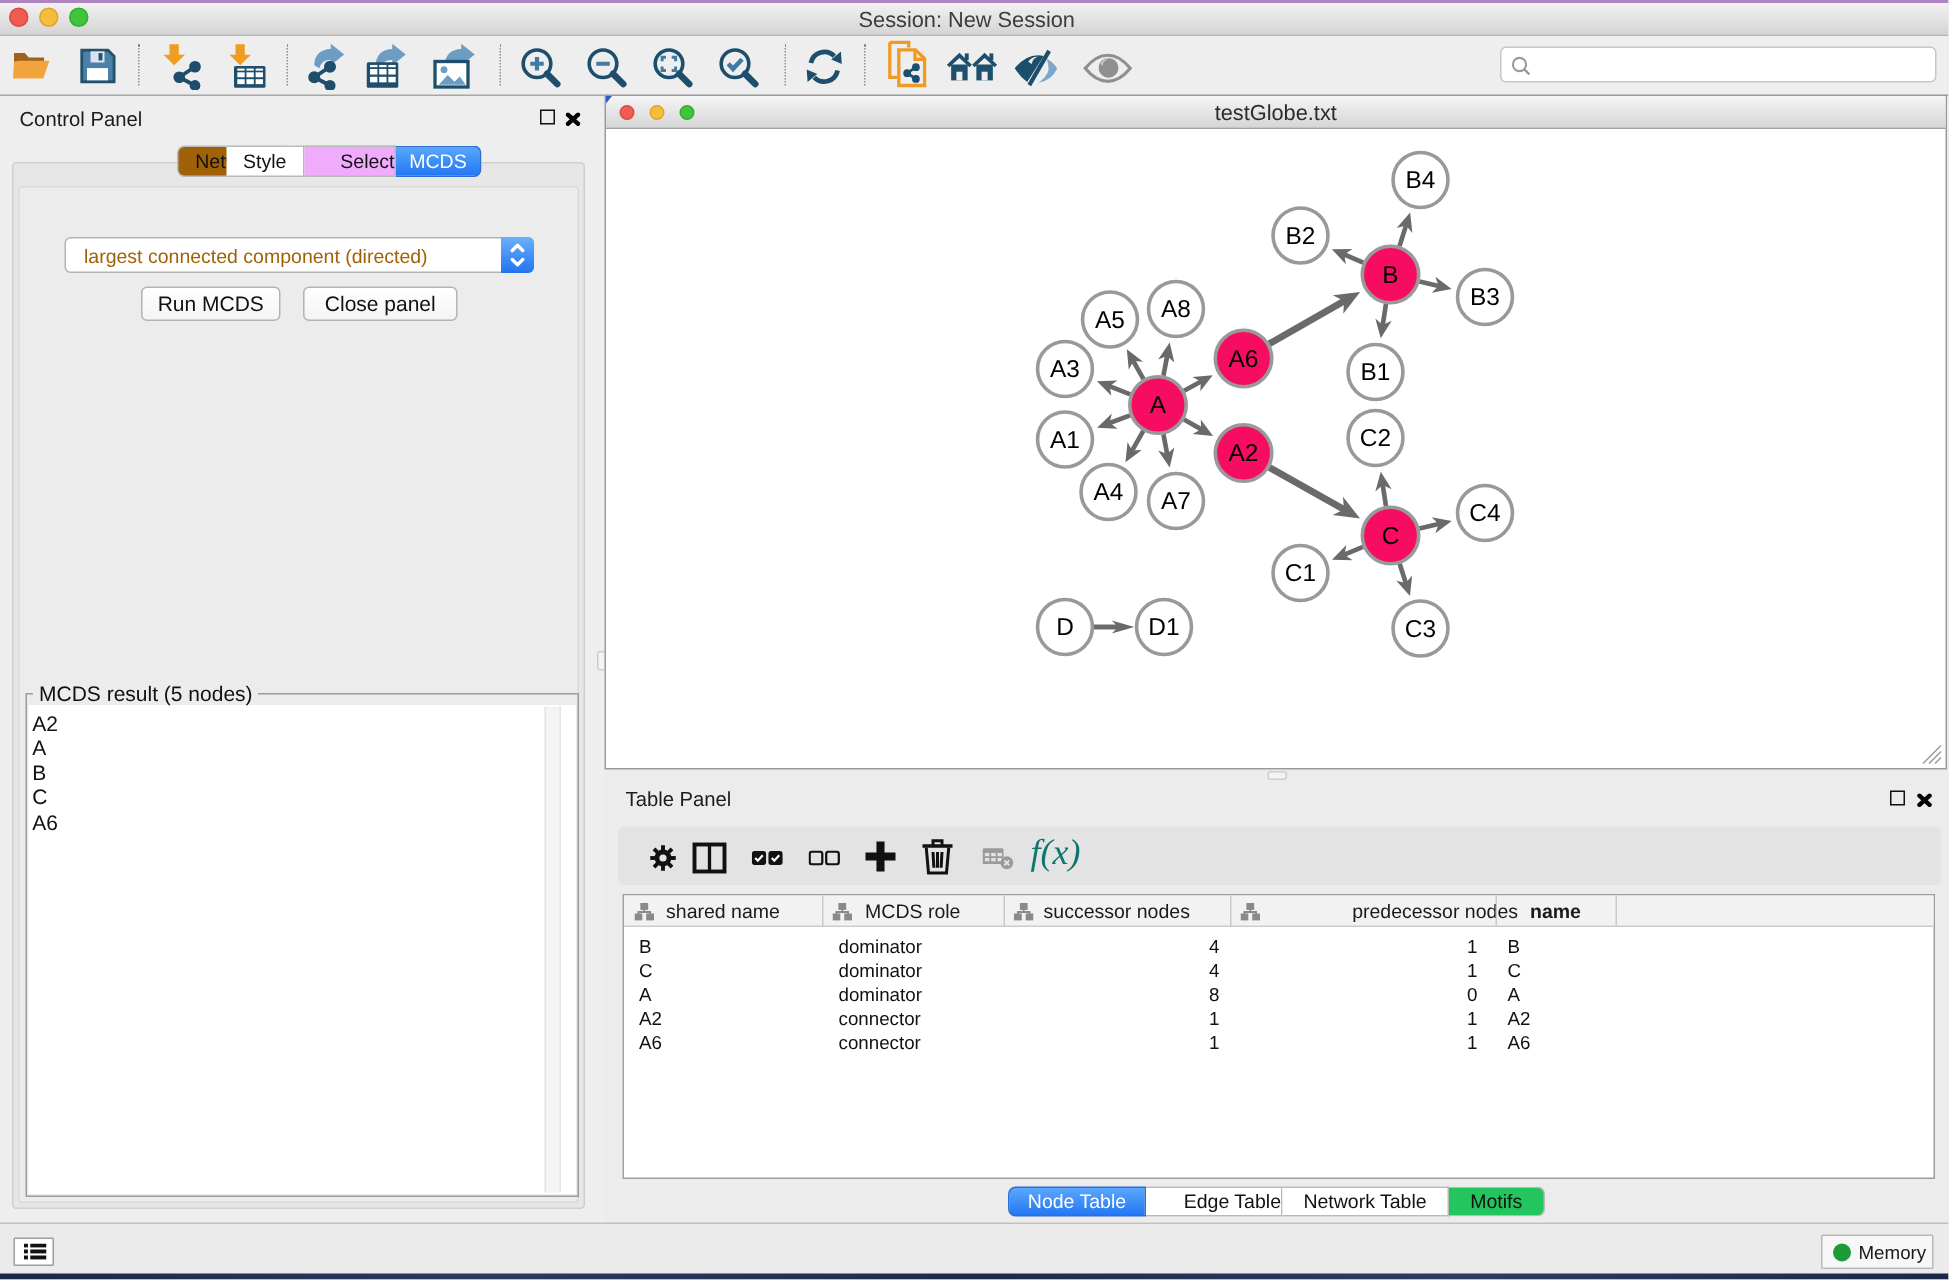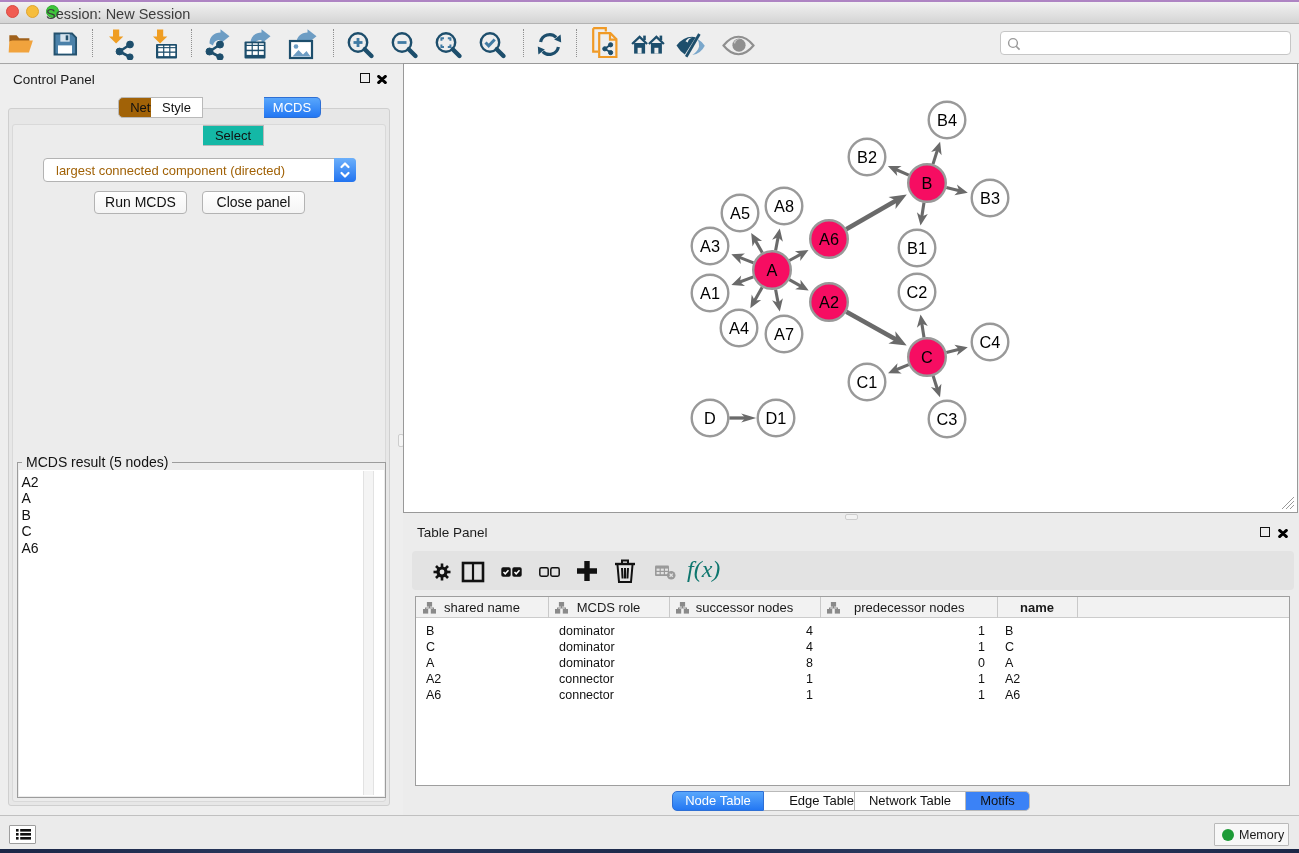--- a/index.html
+++ b/index.html
@@ -11,21 +11,21 @@
 </style>
 </head>
 <body>
 
 <div class="abs" style="left:0;top:0;width:1299px;height:2px;background:#ae84c3;"></div>
 
 <div class="abs" style="left:0;top:2px;width:1299px;height:22px;background:linear-gradient(#f2f2f2,#d4d4d4);border-bottom:1px solid #b3b3b3;">
   <div class="abs" style="left:6px;top:3px;width:13px;height:13px;border-radius:50%;background:#f05c52;border:1px solid #d94a41;"></div>
   <div class="abs" style="left:26px;top:3px;width:13px;height:13px;border-radius:50%;background:#f6bd3c;border:1px solid #e0a32e;"></div>
   <div class="abs" style="left:46px;top:3px;width:13px;height:13px;border-radius:50%;background:#3fc43c;border:1px solid #2fae2f;"></div>
-  <div class="abs" style="left:0;top:4px;width:1243px;font-size:14.5px;color:#3c3c3c;padding-left:46px;">Session: New Session</div>
+  <div class="abs" style="left:0;top:4px;width:1243px;text-align:center;font-size:14.5px;color:#3c3c3c;padding-left:46px;">Session: New Session</div>
 </div>
 
 <div class="abs" style="left:0;top:24px;width:1299px;height:40px;background:#eeeeee;border-bottom:1px solid #a6a6a6;">
   <div class="vsep" style="left:92px;top:5px;"></div>
   <div class="vsep" style="left:191px;top:5px;"></div>
   <div class="vsep" style="left:333px;top:5px;"></div>
   <div class="vsep" style="left:523px;top:5px;"></div>
   <div class="vsep" style="left:576px;top:5px;"></div>
 
   <svg class="abs" style="left:7px;top:6px;" width="28" height="28" viewBox="0 0 24 24">
@@ -192,21 +192,21 @@
   <svg class="abs" style="left:377px;top:10px;" width="10" height="9" viewBox="0 0 10 9">
     <path d="M1.6 1.4 L8.4 7.6 M8.4 1.4 L1.6 7.6" stroke="#000" stroke-width="2.9" stroke-linecap="round"></path>
   </svg>
 
   <div class="abs" style="left:8px;top:43px;width:382px;height:698px;background:#e7e7e7;border:1px solid #cfcfcf;border-radius:3px;"></div>
   <div class="abs" style="left:12px;top:59px;width:374px;height:678px;background:#ececec;border:1px solid #d9d9d9;border-radius:3px;"></div>
 
   <div class="abs" style="left:79px;top:32px;width:242px;height:21px;font-size:13px;">
     <div class="abs" style="left:0;top:0;width:72px;height:21px;background:#a16207;border:1px solid #b9b9b9;border-radius:5px 0 0 5px;text-align:center;line-height:20px;color:#111;margin-left:39px;">Network</div>
     <div class="abs" style="left:72px;top:0;width:52px;height:21px;background:#ffffff;border:1px solid #b9b9b9;border-left:none;text-align:center;line-height:20px;color:#111;">Style</div>
-    <div class="abs" style="left:124px;top:0;width:61px;height:21px;background:#14b8a6;border:1px solid #b9b9b9;border-left:none;text-align:center;line-height:20px;color:#111;margin-top:28px;">Select</div>
+    <div class="abs" style="left:124px;top:0;width:61px;height:21px;background:#f0abfc;border:1px solid #b9b9b9;border-left:none;text-align:right;line-height:20px;color:#111;">Select</div>
     <div class="abs" style="left:185px;top:0;width:57px;height:21px;background:linear-gradient(#59a7fc,#2377f3);border:1px solid #2e6fd4;border-left:none;border-radius:0 5px 5px 0;text-align:center;line-height:20px;color:#fff;">MCDS</div>
   </div>
 
 
   <div class="abs" style="left:43px;top:93px;width:313px;height:24px;background:#ffffff;border:1px solid #b3b3b3;border-radius:4px;">
     <div class="abs" style="left:12px;top:3.5px;font-size:13px;color:#a16207;">largest connected component (directed)</div>
     <div class="abs" style="right:-1px;top:-1px;width:22px;height:24px;background:linear-gradient(#6cb0fb,#2173f0);border-radius:0 4px 4px 0;">
       <svg width="22" height="24" viewBox="0 0 22 24">
         <path d="M7.5 9 L11 5.5 L14.5 9 M7.5 15 L11 18.5 L14.5 15" fill="none" stroke="#fff" stroke-width="2.2" stroke-linecap="round" stroke-linejoin="round"></path>
       </svg>
@@ -219,20 +219,29 @@
   <div class="abs" style="left:17px;top:397px;width:369px;height:336px;border:1px solid #9c9c9c;"></div>
   <div class="abs" style="left:19px;top:405px;width:365px;height:326px;background:#ffffff;"></div>
   <div class="abs" style="left:363px;top:406px;width:11px;height:324px;background:#f4f4f4;border-left:1px solid #e2e2e2;border-right:1px solid #e2e2e2;"></div>
   <div class="abs" style="left:22px;top:389px;background:#ececec;padding:0 4px;font-size:14px;color:#111;">MCDS result (5 nodes)</div>
   <div class="abs" style="left:21.5px;top:409px;font-size:14px;color:#111;line-height:16.4px;">A2<br>A<br>B<br>C<br>A6</div>
 </div>
 
 <div class="abs" style="left:398px;top:434px;width:6px;height:13px;background:#f5f5f5;border:1px solid #cdcdcd;border-radius:2px;"></div>
 
 <div class="abs" style="left:403px;top:63px;width:895px;height:450px;border:1px solid #999999;background:#ffffff;">
+  <div class="abs" style="left:0;top:0;width:893px;height:22px;background:linear-gradient(#f5f5f5,#d6d6d6);border-bottom:1px solid #9f9f9f;">
+      <svg class="abs" style="left:0;top:0;" width="4" height="5" viewBox="0 0 4 5">
+        <path d="M0 0 H4 L0 5 Z" fill="#2b5cc4"></path>
+      </svg>
+    <div class="abs" style="left:9px;top:6px;width:10px;height:10px;border-radius:50%;background:#f05c52;border:1px solid #d94a41;"></div>
+    <div class="abs" style="left:29px;top:6px;width:10px;height:10px;border-radius:50%;background:#f6bd3c;border:1px solid #e0a32e;"></div>
+    <div class="abs" style="left:49px;top:6px;width:10px;height:10px;border-radius:50%;background:#3fc43c;border:1px solid #2fae2f;"></div>
+    <div class="abs" style="left:0;top:4px;width:893px;text-align:center;font-size:14.5px;color:#2c2c2c;">testGlobe.txt</div>
+  </div>
   <svg class="abs" style="left:0;top:23px;" width="893" height="425" viewBox="0 0 893 425">
 <line x1="349.4" y1="189.9" x2="334.4" y2="195.5" stroke="#6a6a6a" stroke-width="3.1"></line>
 <path d="M327.4 198.1 L337.2 188.6 L335.8 194.9 L341.0 198.9 Z" fill="#6a6a6a"></path>
 <line x1="349.5" y1="175.9" x2="334.3" y2="169.9" stroke="#6a6a6a" stroke-width="3.1"></line>
 <path d="M327.3 167.2 L340.9 166.6 L335.7 170.5 L336.9 176.9 Z" fill="#6a6a6a"></path>
 <line x1="358.2" y1="200.2" x2="350.0" y2="214.7" stroke="#6a6a6a" stroke-width="3.1"></line>
 <path d="M346.3 221.2 L347.7 207.6 L350.7 213.4 L357.2 213.0 Z" fill="#6a6a6a"></path>
 <line x1="358.3" y1="165.7" x2="350.8" y2="152.4" stroke="#6a6a6a" stroke-width="3.1"></line>
 <path d="M347.2 145.9 L358.1 154.1 L351.6 153.7 L348.5 159.5 Z" fill="#6a6a6a"></path>
 <line x1="371.6" y1="202.5" x2="374.4" y2="217.2" stroke="#6a6a6a" stroke-width="3.1"></line>
@@ -428,21 +437,21 @@
 <div class="abs" style="left:253px;top:3px;width:151px;text-align:center;font-size:13px;color:#1a1a1a;">successor nodes</div>
 <div class="abs" style="left:404px;top:0;width:1px;height:21px;background:#c9c9c9;"></div>
 <svg class="abs" style="left:411px;top:5px;" width="13" height="12" viewBox="0 0 13 12">
         <g fill="none" stroke="#8a8a8a" stroke-width="1.2">
           <rect x="4.5" y="0.6" width="4" height="3.4" fill="#8a8a8a"></rect>
           <rect x="0.6" y="7.6" width="4" height="3.4" fill="#8a8a8a"></rect>
           <rect x="8.4" y="7.6" width="4" height="3.4" fill="#8a8a8a"></rect>
           <path d="M6.5 4 V6 M2.6 7.6 V6 H10.4 V7.6"></path>
         </g>
       </svg>
-<div class="abs" style="left:400px;top:3px;width:177px;text-align:left;font-size:13px;color:#1a1a1a;padding-left:38px;">predecessor nodes</div>
+<div class="abs" style="left:419px;top:3px;width:177px;text-align:right;font-size:13px;color:#1a1a1a;padding-left:38px;">predecessor nodes</div>
 <div class="abs" style="left:581px;top:0;width:1px;height:21px;background:#c9c9c9;"></div>
 <div class="abs" style="left:581px;top:3px;width:80px;text-align:center;font-size:13px;color:#1a1a1a;font-weight:bold;">name</div>
 <div class="abs" style="left:661px;top:0;width:1px;height:21px;background:#c9c9c9;"></div>
     <div class="abs" style="left:10px;top:27px;font-size:12.5px;color:#111;">B</div>
 <div class="abs" style="left:143px;top:27px;font-size:12.5px;color:#111;">dominator</div>
 <div class="abs" style="left:253px;top:27px;width:144px;text-align:right;font-size:12.5px;color:#111;">4</div>
 <div class="abs" style="left:404px;top:27px;width:165px;text-align:right;font-size:12.5px;color:#111;">1</div>
 <div class="abs" style="left:589px;top:27px;font-size:12.5px;color:#111;">B</div>
 <div class="abs" style="left:10px;top:43px;font-size:12.5px;color:#111;">C</div>
 <div class="abs" style="left:143px;top:43px;font-size:12.5px;color:#111;">dominator</div>
@@ -463,21 +472,21 @@
 <div class="abs" style="left:143px;top:91px;font-size:12.5px;color:#111;">connector</div>
 <div class="abs" style="left:253px;top:91px;width:144px;text-align:right;font-size:12.5px;color:#111;">1</div>
 <div class="abs" style="left:404px;top:91px;width:165px;text-align:right;font-size:12.5px;color:#111;">1</div>
 <div class="abs" style="left:589px;top:91px;font-size:12.5px;color:#111;">A6</div>
   </div>
 
   <div class="abs" style="left:267px;top:277px;height:20px;font-size:13px;">
     <div class="abs" style="left:0;top:0;width:92px;height:20px;background:linear-gradient(#59a7fc,#2377f3);border:1px solid #2e6fd4;border-radius:5px 0 0 5px;text-align:center;line-height:18px;color:#fff;">Node Table</div>
     <div class="abs" style="left:92px;top:0;width:91px;height:20px;background:#ffffff;border:1px solid #b9b9b9;border-left:none;text-align:right;line-height:18px;color:#111;">Edge Table</div>
     <div class="abs" style="left:183px;top:0;width:111px;height:20px;background:#ffffff;border:1px solid #b9b9b9;border-left:none;text-align:center;line-height:18px;color:#111;">Network Table</div>
-    <div class="abs" style="left:294px;top:0;width:64px;height:20px;background:#3b82f6;border:1px solid #b9b9b9;border-left:none;border-radius:0 5px 5px 0;text-align:center;line-height:18px;color:#111;">Motifs</div>
+    <div class="abs" style="left:294px;top:0;width:64px;height:20px;background:#22c55e;border:1px solid #b9b9b9;border-left:none;border-radius:0 5px 5px 0;text-align:center;line-height:18px;color:#111;">Motifs</div>
   </div>
 </div>
 
 <div class="abs" style="left:845px;top:514px;width:13px;height:6px;background:#f2f2f2;border:1px solid #cdcdcd;border-radius:2px;"></div>
 
 <div class="abs" style="left:0;top:815px;width:1299px;height:34px;background:#ebebeb;border-top:1px solid #c0c0c0;">
   <div class="abs" style="left:9px;top:9px;width:27px;height:19px;background:#ffffff;border:1.5px solid #9e9e9e;border-radius:1px;">
     <svg class="abs" style="left:6px;top:3px;" width="15" height="11" viewBox="0 0 15 11">
       <g fill="#111">
         <rect x="0" y="0" width="2.6" height="2.6"></rect>

